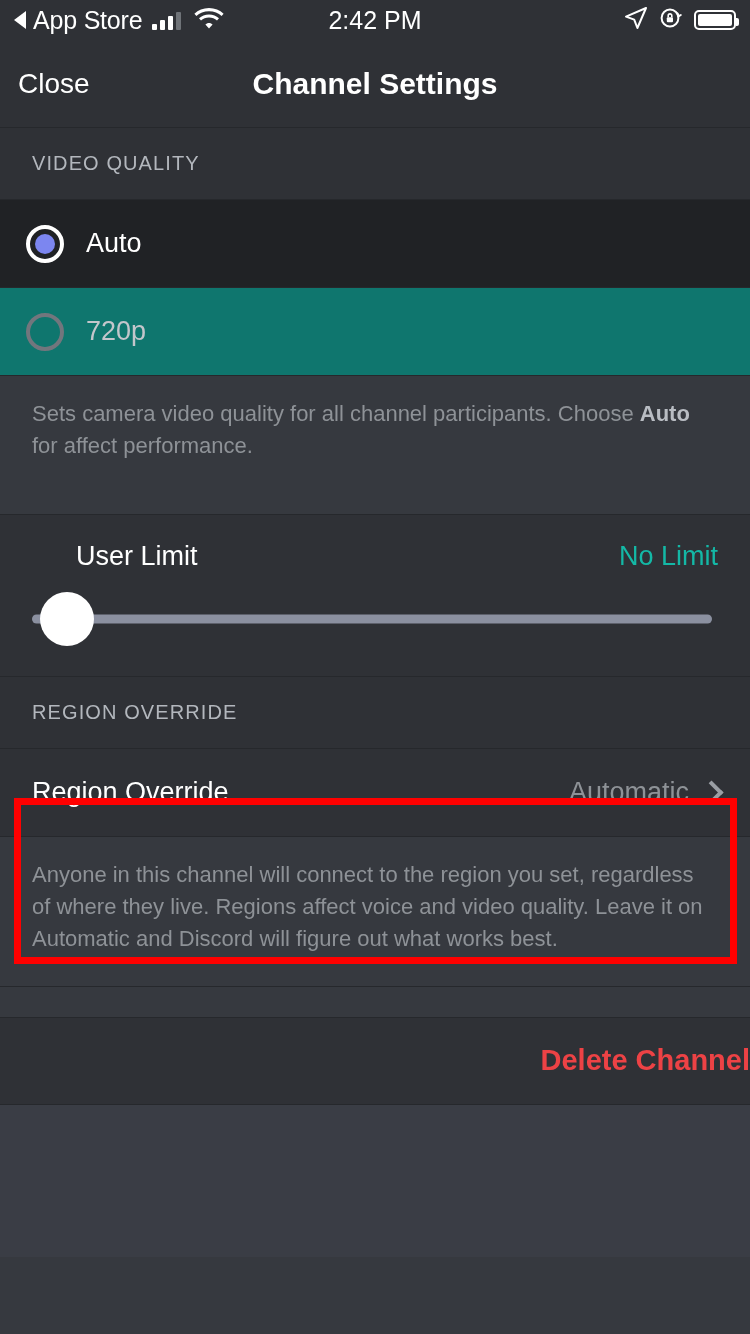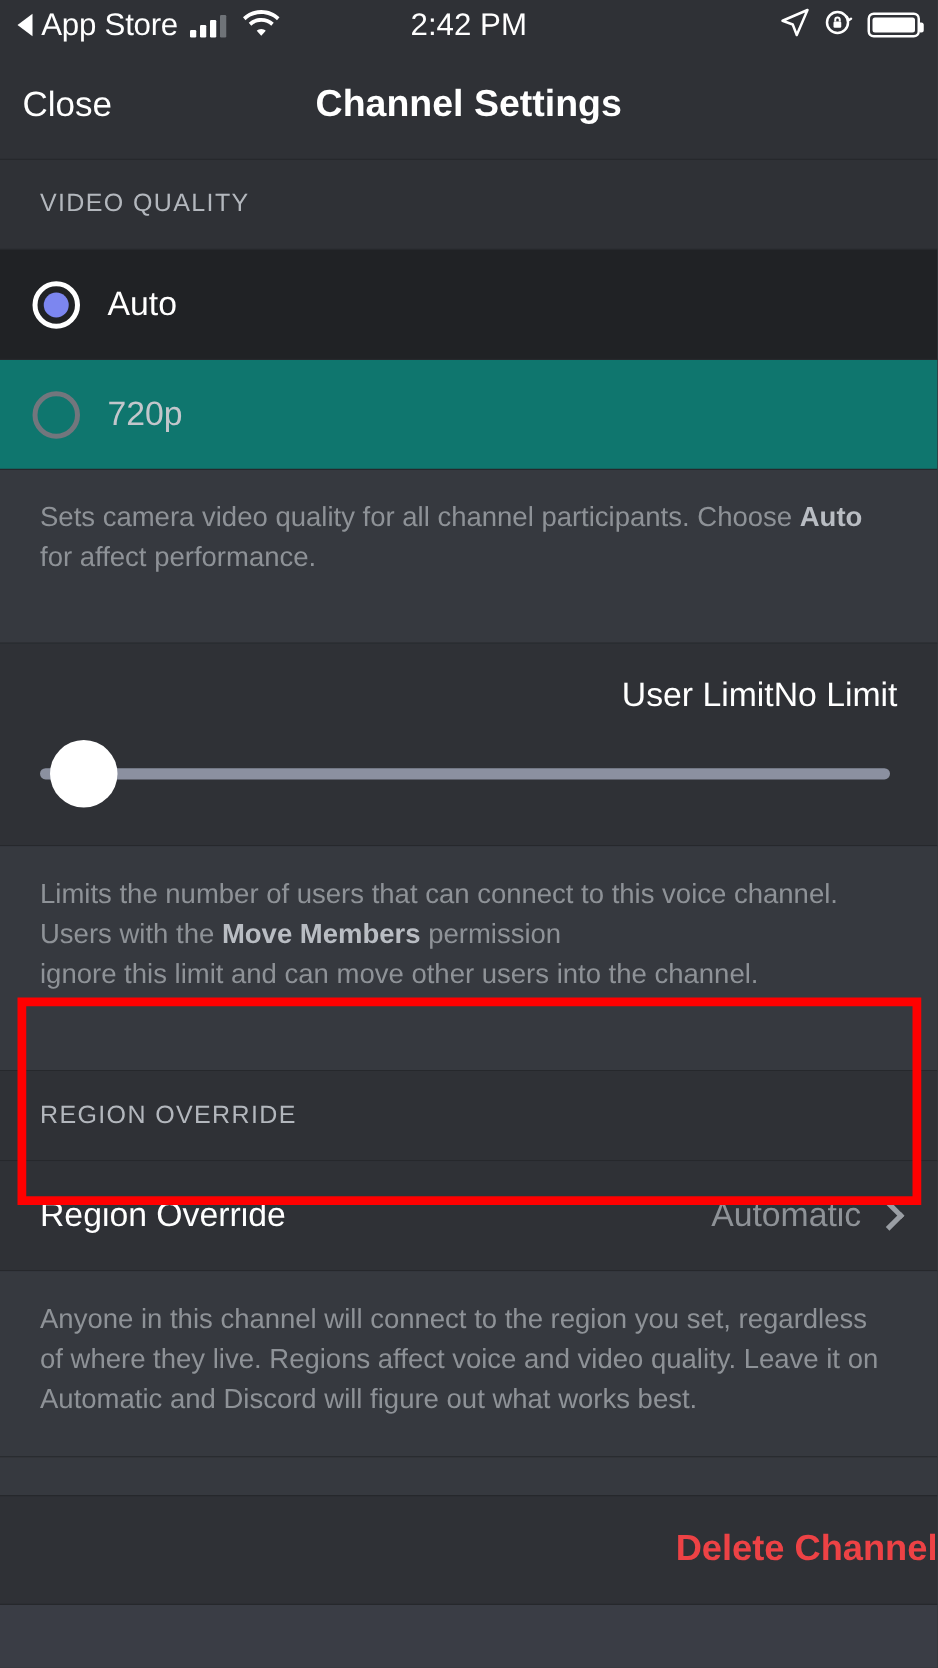--- a/index.html
+++ b/index.html
@@ -97,42 +97,42 @@
   }
   .desc b { color:#b9bdc3; font-weight:bold; }
   .desc.tall { padding-bottom:52px; }
   .desc.tall2 { padding-bottom:60px; }
 
   
   .limit-block {
     background:#2f3136; padding:26px 32px 34px 32px;
     border-bottom:1px solid #26282c;
   }
-  .limit-top { display:flex; align-items:center; justify-content:flex-end;margin-left:44px; }
+  .limit-top { display:flex; align-items:center; justify-content:space-between;margin-left:44px; }
   .limit-label { color:#ffffff; font-size:27px; }
-  .limit-value { color:#ffffff; font-size:27px; }
+  .limit-value { color:#14b8a6; font-size:27px; }
   .slider { position:relative; height:46px; margin-top:24px; }
   .slider-track {
     position:absolute; top:50%; left:0; right:6px; height:9px;
     transform:translateY(-50%); background:#8b90a0; border-radius:5px;
   }
   .slider-thumb {
     position:absolute; top:50%; left:8px; transform:translate(-0%, -50%);
     width:54px; height:54px; border-radius:50%; background:#ffffff;
   }
 
   
   .nav-row {
     height:88px; background:#2f3136;
     display:flex; align-items:center; justify-content:space-between;
     padding:0 26px 0 32px; border-bottom:1px solid #26282c;
   }
   .nav-row-label { color:#ffffff; font-size:27px; }
   .nav-row-right { display:flex; align-items:center; gap:14px; }
-  .nav-row-value { color:#8e9297; font-size:27px; }
+  .nav-row-value { color:#8e9297; font-size:27px;text-decoration:underline; }
   .chev {
     width:17px; height:17px;
     border-top:4px solid #9a9ea4; border-right:4px solid #9a9ea4;
     transform:rotate(45deg); margin-right:4px;
   }
 
   .gap { height:30px; background:#36393f; }
 
   .delete-row {
     height:88px; background:#2f3136;
@@ -227,24 +227,20 @@
       <div class="limit-top">
         <span class="limit-label">User Limit</span>
         <span class="limit-value">No Limit</span>
       </div>
       <div class="slider">
         <div class="slider-track"></div>
         <div class="slider-thumb"></div>
       </div>
     </div>
 
-    <div class="desc tall2">
-      <span>Limits the number of users that can connect to this voice channel. Users with the </span><b>Move Members</b><span> permission</span><br>
-      <span>ignore this limit and can move other users into the channel.</span>
-    </div>
 
     <div class="section-header">REGION OVERRIDE</div>
 
     <div class="nav-row">
       <span class="nav-row-label">Region Override</span>
       <span class="nav-row-right">
         <span class="nav-row-value">Automatic</span>
         <span class="chev"></span>
       </span>
     </div>

